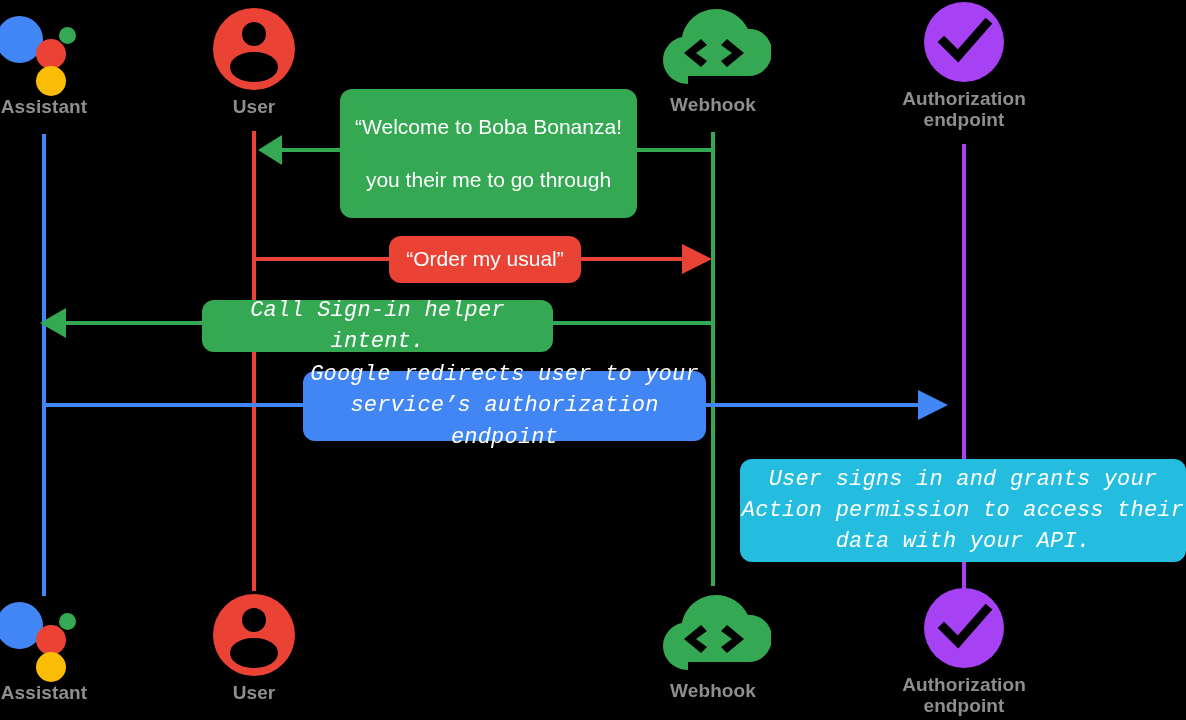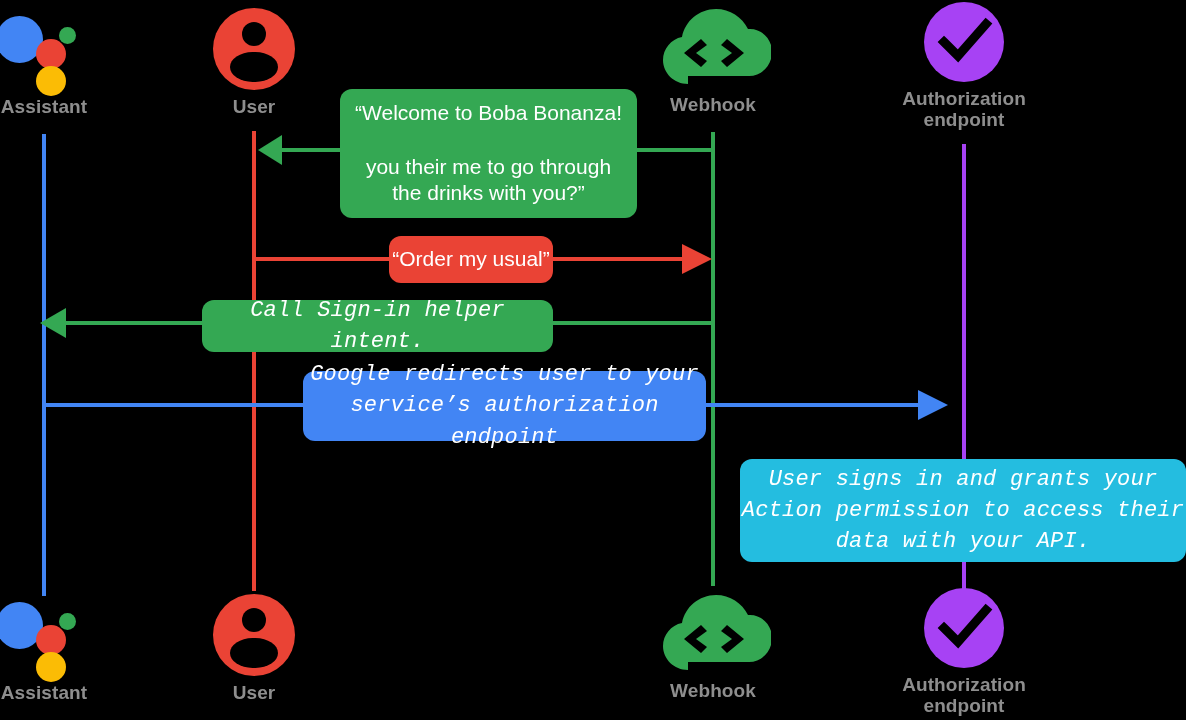--- a/index.html
+++ b/index.html
@@ -128,25 +128,24 @@
   <div class="arrowhead" style="left:40px; top:308px; border-right:26px solid #34A853;"></div>
 
   <div class="conn" style="left:42px; top:403px; width:890px; background:#4285F4;"></div>
   <div class="arrowhead" style="left:918px; top:390px; border-left:30px solid #4285F4;"></div>
 
   <div class="bubble sans" style="left:340px; top:89px; width:297px; height:129px; background:#34A853; padding:6px 15px;">
     <span class="txt">
       <span>“Welcome to Boba Bonanza!</span><br>
       <br>
       <span>you their me to go through</span><br>
-      <span>the drinks with you?”</span>
     </span>
   </div>
 
-  <div class="bubble sans" style="left:389px; top:236px; width:164px; height:47px; background:#EA4335; border-radius:12px;">
+  <div class="bubble sans" style="left:389px; top:236px; width:192px; height:47px; background:#EA4335; border-radius:12px;">
     <span class="txt">“Order my usual”</span>
   </div>
 
   <div class="bubble mono" style="left:202px; top:300px; width:351px; height:52px; background:#34A853;">
     <span class="txt">Call Sign-in helper intent.</span>
   </div>
 
   <div class="bubble mono" style="left:303px; top:371px; width:403px; height:70px; background:#4285F4;">
     <span class="txt">
       <span>Google redirects user to your</span><br>

